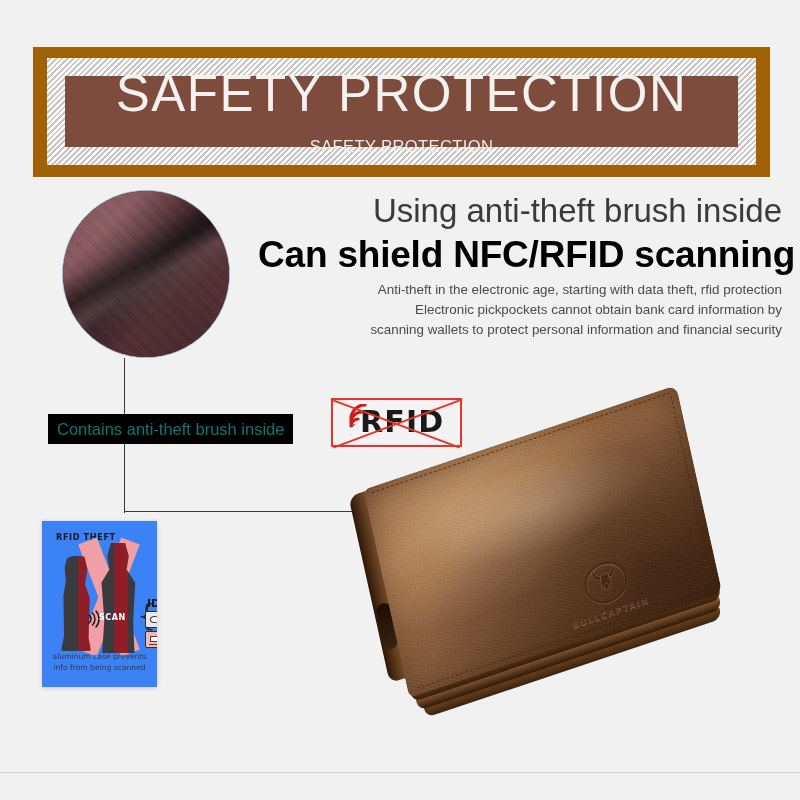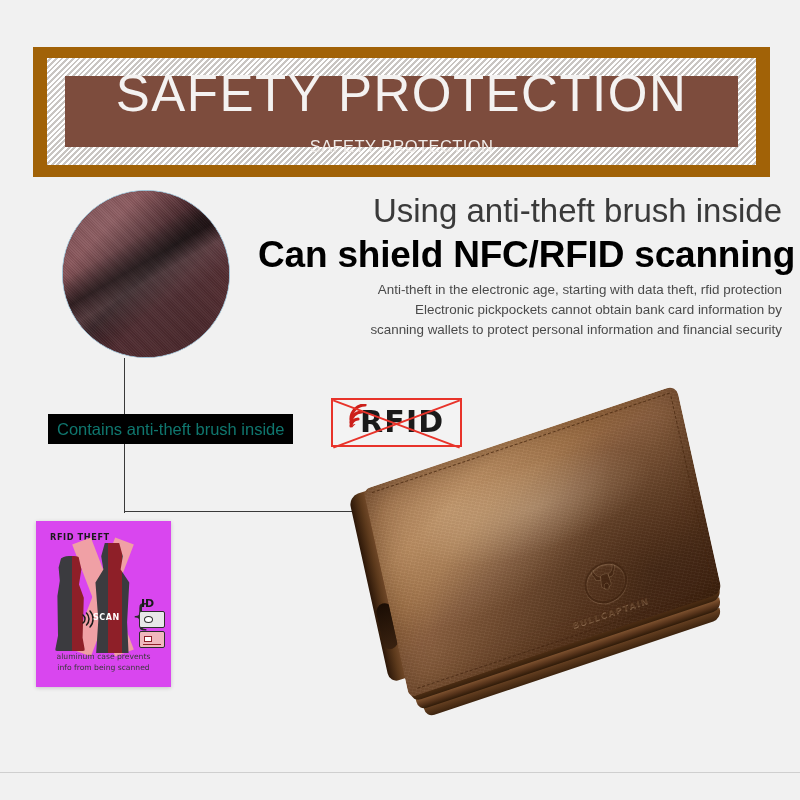--- a/index.html
+++ b/index.html
@@ -146,23 +146,23 @@
   .rfid-word {
     position: absolute; left: 27px; top: 7px;
     font-size: 30px; font-weight: 700; color: #1a1a1a;
     letter-spacing: 1.2px; line-height: 1;
     font-family: "DejaVu Sans", sans-serif;
   }
   .rfid-waves { position: absolute; left: 13px; top: 4px; }
 
   
   .theft-card {
-    position: absolute; left: 36px; top: 521px;
-    width: 135px; height: 166px;
-    background: #d946ef;
+    position: absolute; left: 42px; top: 521px;
+    width: 115px; height: 166px;
+    background: #3b82f6;
     box-shadow: 0 1px 4px rgba(0,0,0,0.18);
     overflow: hidden;
   }
   .tc-title {
     position: absolute; left: 14px; top: 11px;
     font-size: 8.2px; font-weight: 700; color: #1a1a1a;
     letter-spacing: 0.6px;
     font-family: "DejaVu Sans", sans-serif;
   }
   .tc-x {

